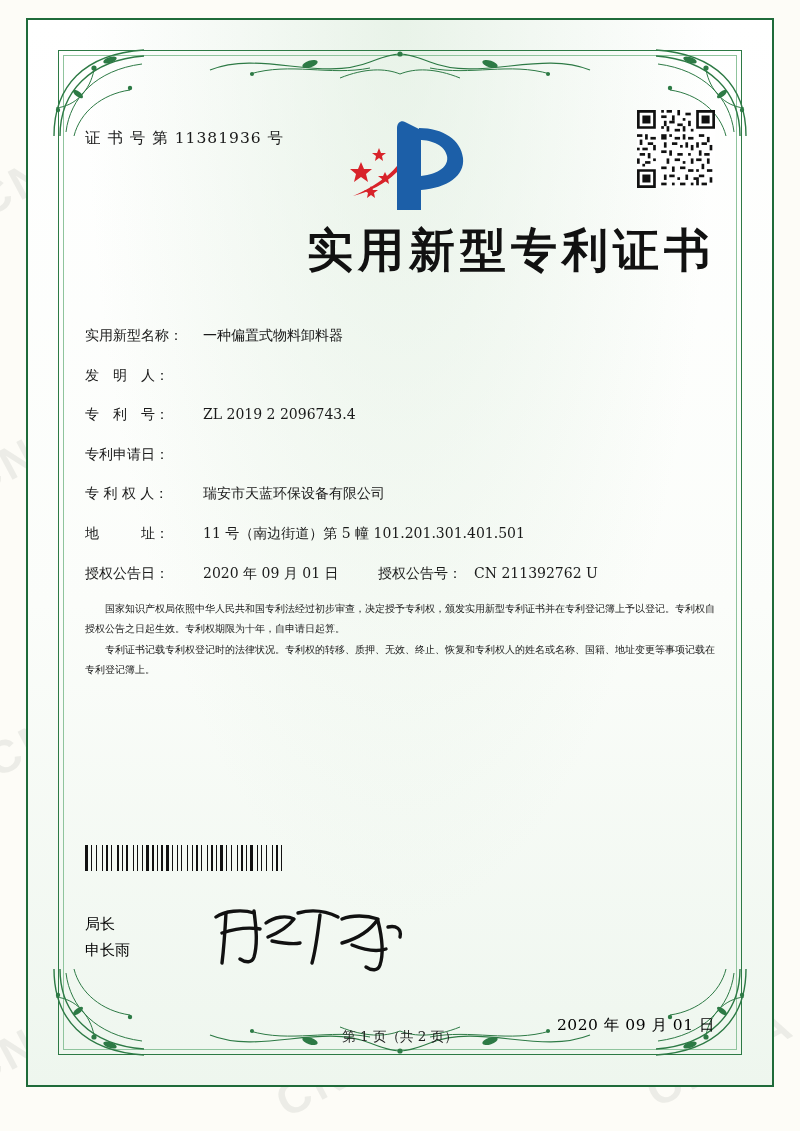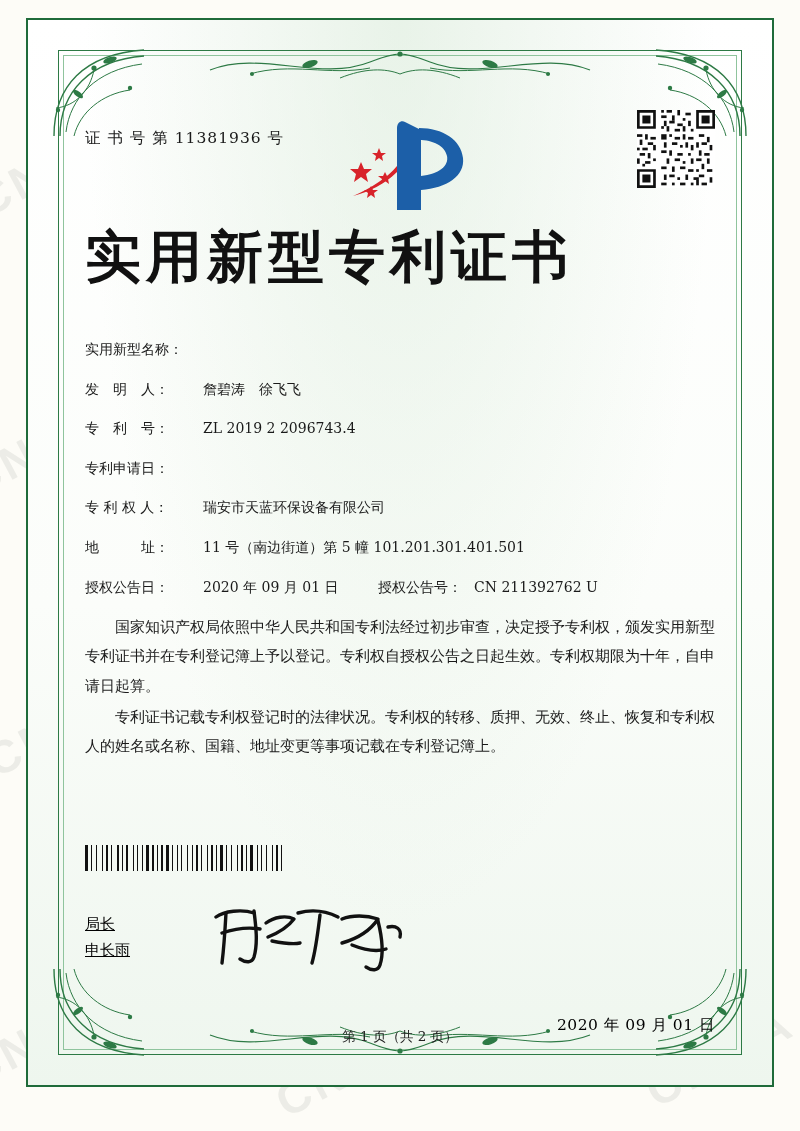--- a/index.html
+++ b/index.html
@@ -115,22 +115,22 @@
   }
 
   .logo-wrap {
     position: absolute;
     left: 50%;
     transform: translateX(-50%);
     top: 4px;
   }
 
   .title {
-    text-align: left;
-    font-size: 56px;
+    text-align: right;
+    font-size: 46px;
     font-weight: 700;
     letter-spacing: 5px;
     margin-top: 32px;
     color: #111;
     font-family: Liberation Sans, sans-serif;
   }
 
   .fields {
     margin-top: 40px;
     font-size: 14px;
@@ -157,21 +157,21 @@
     display: flex;
     align-items: flex-start;
     margin-bottom: 13px;
   }
   .pub-date-label { width: 118px; flex: 0 0 118px; white-space: pre; }
   .pub-date-value { flex: 0 0 175px; }
   .pub-no-label { flex: 0 0 auto; padding-right: 12px; }
   .pub-no-value { flex: 1 1 auto; }
 
   .paragraphs {
-    font-size: 15px;
+    font-size: 10px;
     line-height: 1.95;
     text-align: justify;
   }
   .paragraphs p {
     margin: 0 0 2px 0;
     text-indent: 2em;
   }
 
   
   .barcode-area {
@@ -201,21 +201,20 @@
     z-index: 4;
   }
   .sig-row {
     display: flex;
     align-items: flex-start;
   }
   .sig-labels {
     font-size: 15px;
     line-height: 1.75;
     padding-top: 6px;
-    text-decoration: underline;
   }
   .sig-mark {
     margin-left: 72px;
     margin-top: -8px;
   }
   .issue-date {
     text-align: right;
     font-size: 15.5px;
     margin-top: 36px;
     letter-spacing: 0.5px;
@@ -479,25 +478,25 @@
         </g>
       </svg>
     </div>
 
     <div class="title">实用新型专利证书</div>
 
     <div class="fields">
 
       <div class="field">
         <div class="f-label">实用新型名称：</div>
+        <div class="f-value">一种偏置式物料卸料器</div>
       </div>
 
       <div class="field">
         <div class="f-label">发　明　人：</div>
-        <div class="f-value">詹碧涛　徐飞飞</div>
       </div>
 
       <div class="field">
         <div class="f-label">专　利　号：</div>
         <div class="f-value">ZL 2019 2 2096743.4</div>
       </div>
 
       <div class="field">
         <div class="f-label">专利申请日：</div>
       </div>

